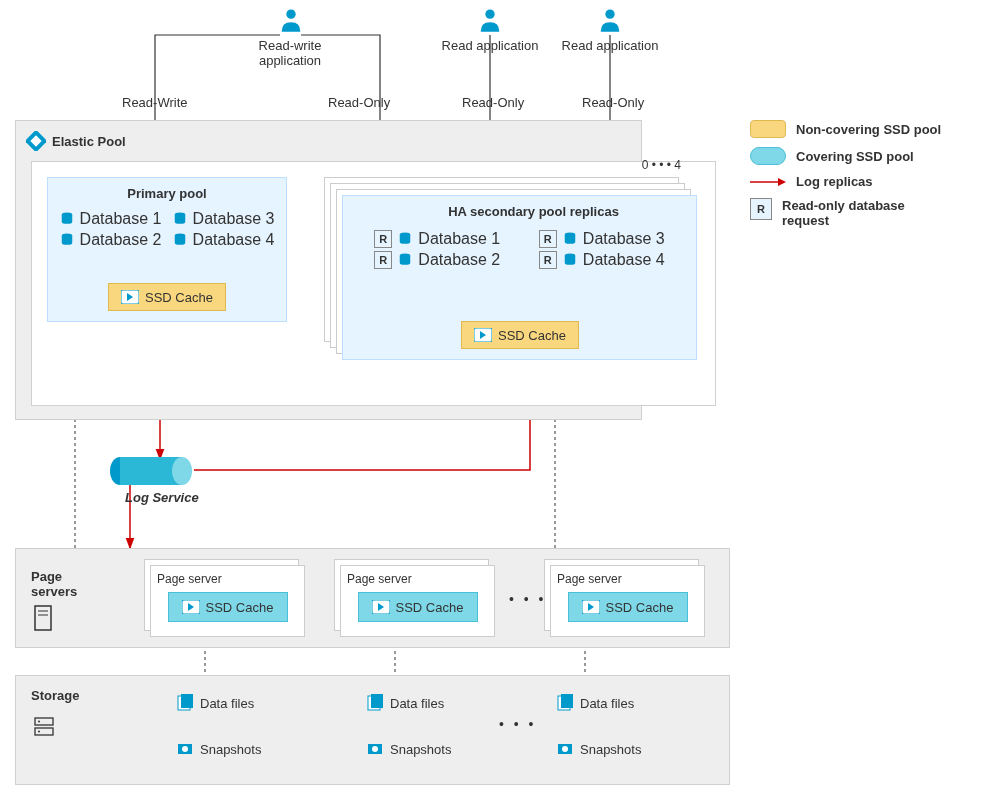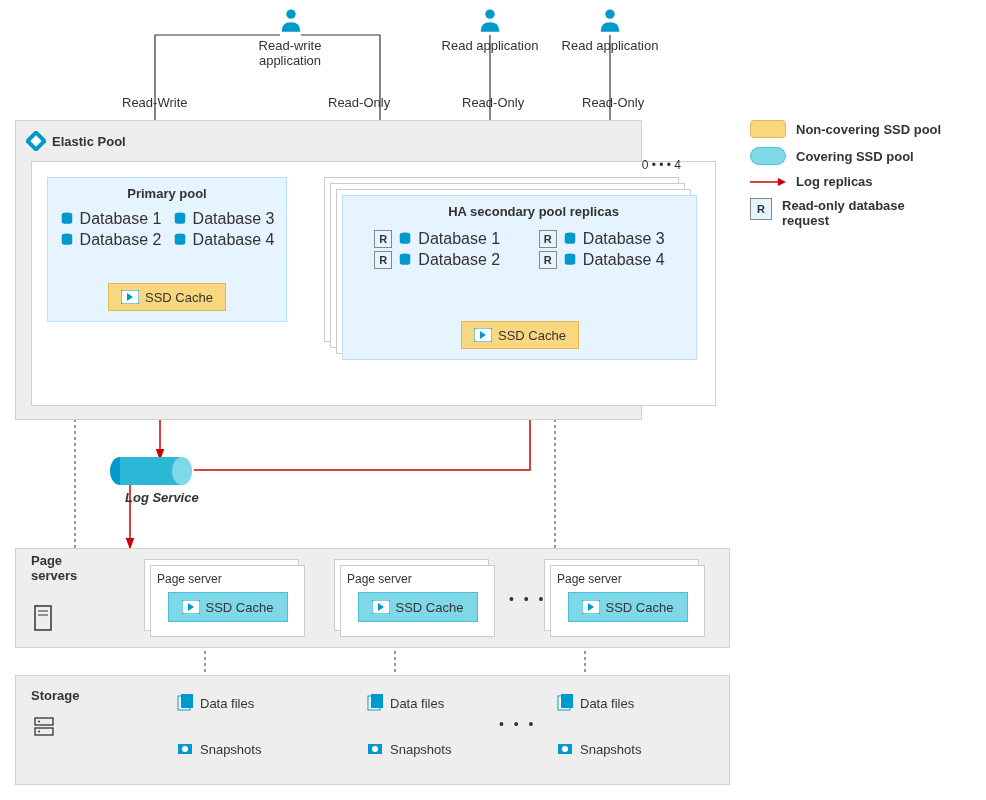--- a/index.html
+++ b/index.html
@@ -236,21 +236,21 @@
 <div class="abs" style="left:108px; top:455px;">
   <svg width="86" height="32">
     <ellipse cx="12" cy="16" rx="10" ry="14" fill="#0099cc"></ellipse>
     <rect x="12" y="2" width="62" height="28" fill="#2bb8d6"></rect>
     <ellipse cx="74" cy="16" rx="10" ry="14" fill="#7ed8e8"></ellipse>
   </svg>
 </div>
 <div class="abs bold" style="left:125px; top:490px;font-style:italic;">Log Service</div>
 
 <div class="abs big-box" style="left:15px; top:548px; width:715px; height:100px;">
-  <div class="abs bold" style="left:15px; top:4px; white-space:pre-line;">Page
+  <div class="abs bold" style="left:15px; top:20px; white-space:pre-line;">Page
 servers</div>
   <svg class="abs" style="left:17px; top:55px;" width="20" height="28">
         <rect x="2" y="2" width="16" height="24" fill="none" stroke="#333" stroke-width="1.5"></rect>
         <line x1="5" y1="7" x2="15" y2="7" stroke="#333"></line>
         <line x1="5" y1="11" x2="15" y2="11" stroke="#333"></line>
       </svg>
 
   <div class="abs stack-back" style="left:128px; top:10px; width:155px; height:72px;"></div>
   <div class="abs page-server-box" style="left:134px; top:16px; width:155px; height:72px;">
     <div style="font-size:12px;">Page server</div>

